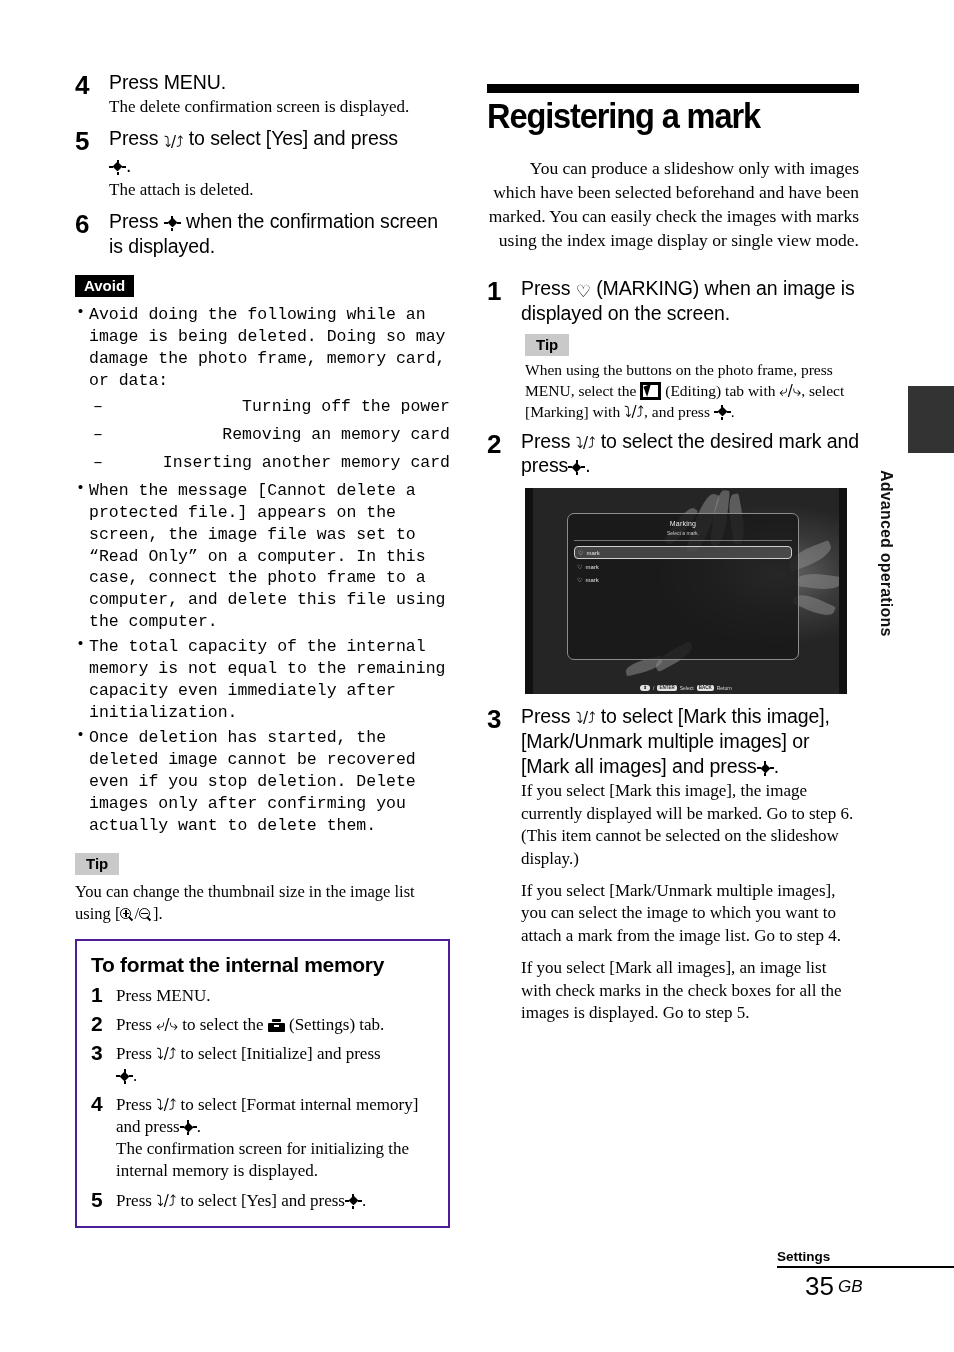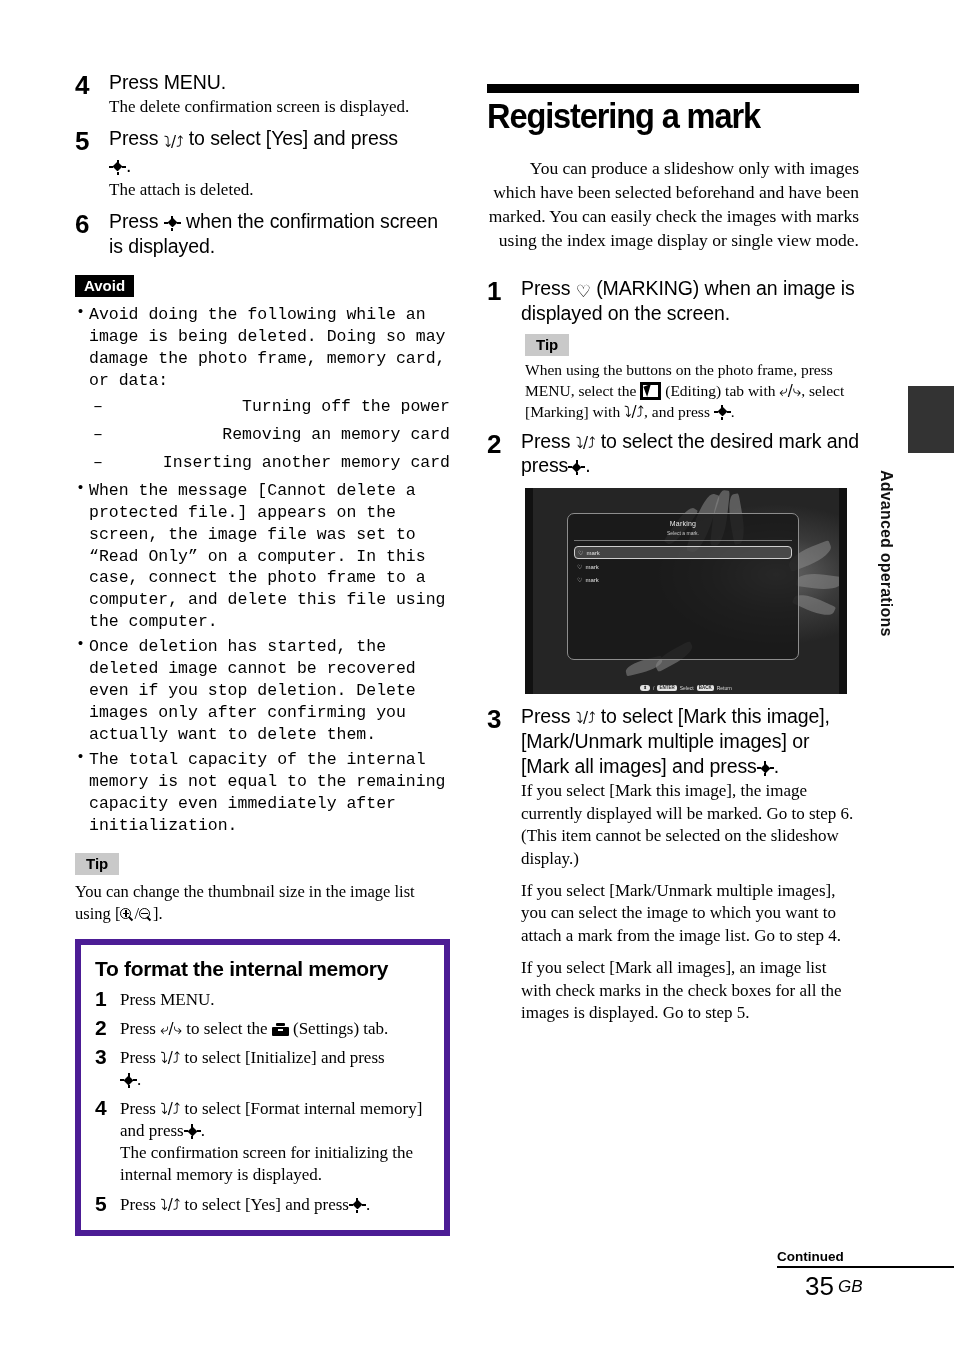--- a/index.html
+++ b/index.html
@@ -86,21 +86,21 @@
   }
   ul.dash > li:before{
     content:"\2013";
     position:absolute;left:4px;top:0;
   }
 
   .body-p{font-size:16.5px;line-height:1.33;margin:6px 0 0 0;}
 
   
   .boxed{
-    border:6px solid #4c1d95;
+    border:2px solid #4c1d95;
     padding:12px 14px 14px 14px;
     margin-top:14px;
   }
   .boxed-title{
     font-family:"Liberation Sans", sans-serif;
     font-weight:bold;
     font-size:21px;
     margin:0 0 6px 0;
     letter-spacing:-0.3px;
   }
@@ -317,22 +317,22 @@
       <ul class="bul">
         <li>
           <span>Avoid doing the following while an image is being deleted. Doing so may damage the photo frame, memory card, or data:</span>
           <ul class="dash">
             <li>Turning off the power</li>
             <li>Removing an memory card</li>
             <li>Inserting another memory card</li>
           </ul>
         </li>
         <li>When the message [Cannot delete a protected file.] appears on the screen, the image file was set to “Read Only” on a computer. In this case, connect the photo frame to a computer, and delete this file using the computer.</li>
+        <li>The total capacity of the internal memory is not equal to the remaining capacity even immediately after initialization.</li>
         <li>Once deletion has started, the deleted image cannot be recovered even if you stop deletion. Delete images only after confirming you actually want to delete them.</li>
-        <li>The total capacity of the internal memory is not equal to the remaining capacity even immediately after initialization.</li>
       </ul>
     </div>
 
     <div style="margin-top:16px">
       <span class="lbl-tip">Tip</span>
       <div class="body-p">
         <span>You can change the thumbnail size in the image list using [</span><span class="ico-zoomin"><span class="c"></span><span class="h"></span><span class="v"></span><span class="t"></span></span><span>/</span><span class="ico-zoomout"><span class="c"></span><span class="h"></span><span class="t"></span></span><span>].</span>
       </div>
     </div>
 
@@ -484,20 +484,20 @@
         <div class="step-sub" style="margin-top:10px">If you select [Mark/Unmark multiple images], you can select the image to which you want to attach a mark from the image list. Go to step 4.</div>
         <div class="step-sub" style="margin-top:10px">If you select [Mark all images], an image list with check marks in the check boxes for all the images is displayed. Go to step 5.</div>
       </div>
     </div>
   </div>
 
   <div class="vtab-block"></div>
   <div class="vtab-text">Advanced operations</div>
 
   <div class="footer">
-    <div class="f-cont">Continued</div>
+    <div class="f-cont">Settings</div>
     <div class="f-rule"></div>
     <div class="f-page">
       <span>35</span><span class="f-gb">GB</span>
     </div>
   </div>
 
 </div>
 
 </body></html>

